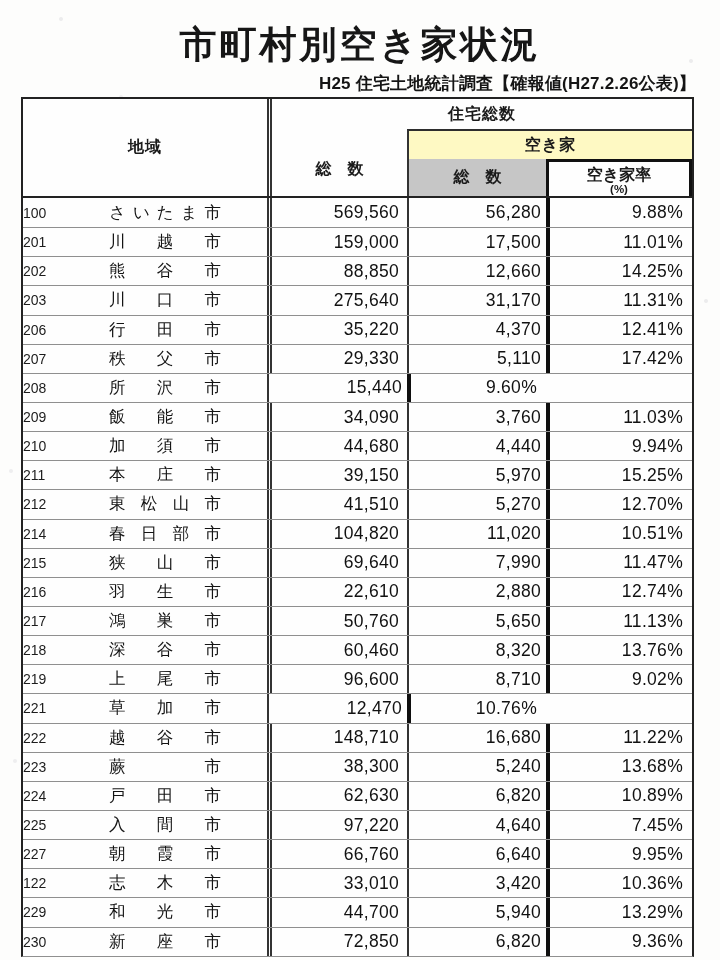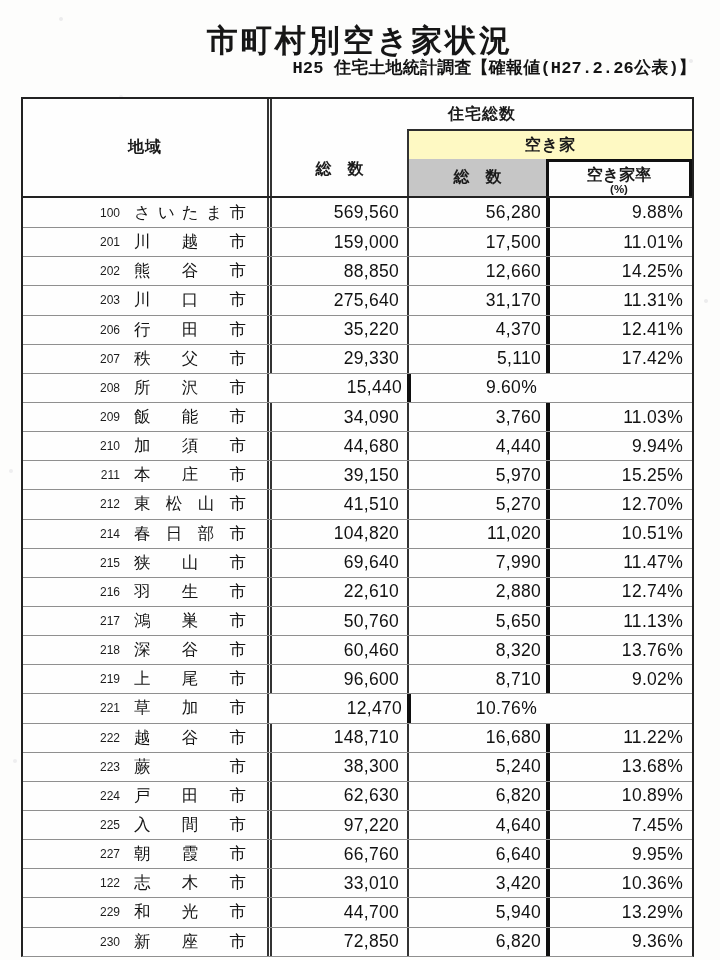--- a/index.html
+++ b/index.html
@@ -23,28 +23,27 @@
       10px 470px 0 1px rgba(90,90,110,.09),
       640px 630px 0 1px rgba(90,90,110,.08),
       14px 760px 0 1px rgba(90,90,110,.09),
       520px 872px 0 1px rgba(90,90,110,.07),
       330px 200px 0 1px rgba(90,90,110,.06);
   }
 
   .title {
     position: absolute; top: 20px; left: 0; width: 720px;
     text-align: center;
-    font-size: 31px; font-weight: 600; letter-spacing: 3px;
+    font-size: 37px; font-weight: 600; letter-spacing: 3px;
     color: #161616;
   }
   .subtitle {
-    position: absolute; top: 56px; right: 24px;
+    position: absolute; top: 72px; right: 24px;
     font-size: 17px; font-weight: 700; letter-spacing: 0.2px;
     color: #141414;
-    font-family: Liberation Mono, monospace;
   }
 
   .vtable {
     position: absolute; left: 21px; top: 97px;
     width: 673px; box-sizing: border-box;
     border: 2px solid #222;
     border-bottom: 1px solid #8f8f8f;
     background: #fefefe;
   }
 
@@ -73,21 +72,21 @@
     height: 29.15px;
     box-sizing: border-box;
   }
   .trow + .trow { border-top: 1px solid #8f8f8f; }
   .cell { box-sizing: border-box; display: flex; align-items: center; overflow: hidden; }
   .c1 { padding-left: 0; }
   .c2 { border-left: 5px double #333; justify-content: flex-end; padding-right: 8px; }
   .c3 { border-left: 2px solid #333;  justify-content: flex-end; padding-right: 5px; padding-left: 36px; }
   .c4 { border-left: 4px solid #0f0f0f; justify-content: flex-end; padding-right: 9px; }
   .num { font-size: 17.5px; letter-spacing: 0.3px; color: #111; }
-  .code { width: 72px; text-align: right; font-size: 12px; color: #1c1c1c; flex: 0 0 auto; padding-left: 25px; }
+  .code { width: 72px; font-size: 14px; color: #1c1c1c; flex: 0 0 auto; }
   .jname {
     margin-left: 14px; width: 112px; flex: 0 0 auto;
     display: flex; justify-content: space-between;
     font-size: 16.5px; color: #141414;
   }
   .jname span { display: inline-block; }
 </style>
 </head>
 <body>
 

